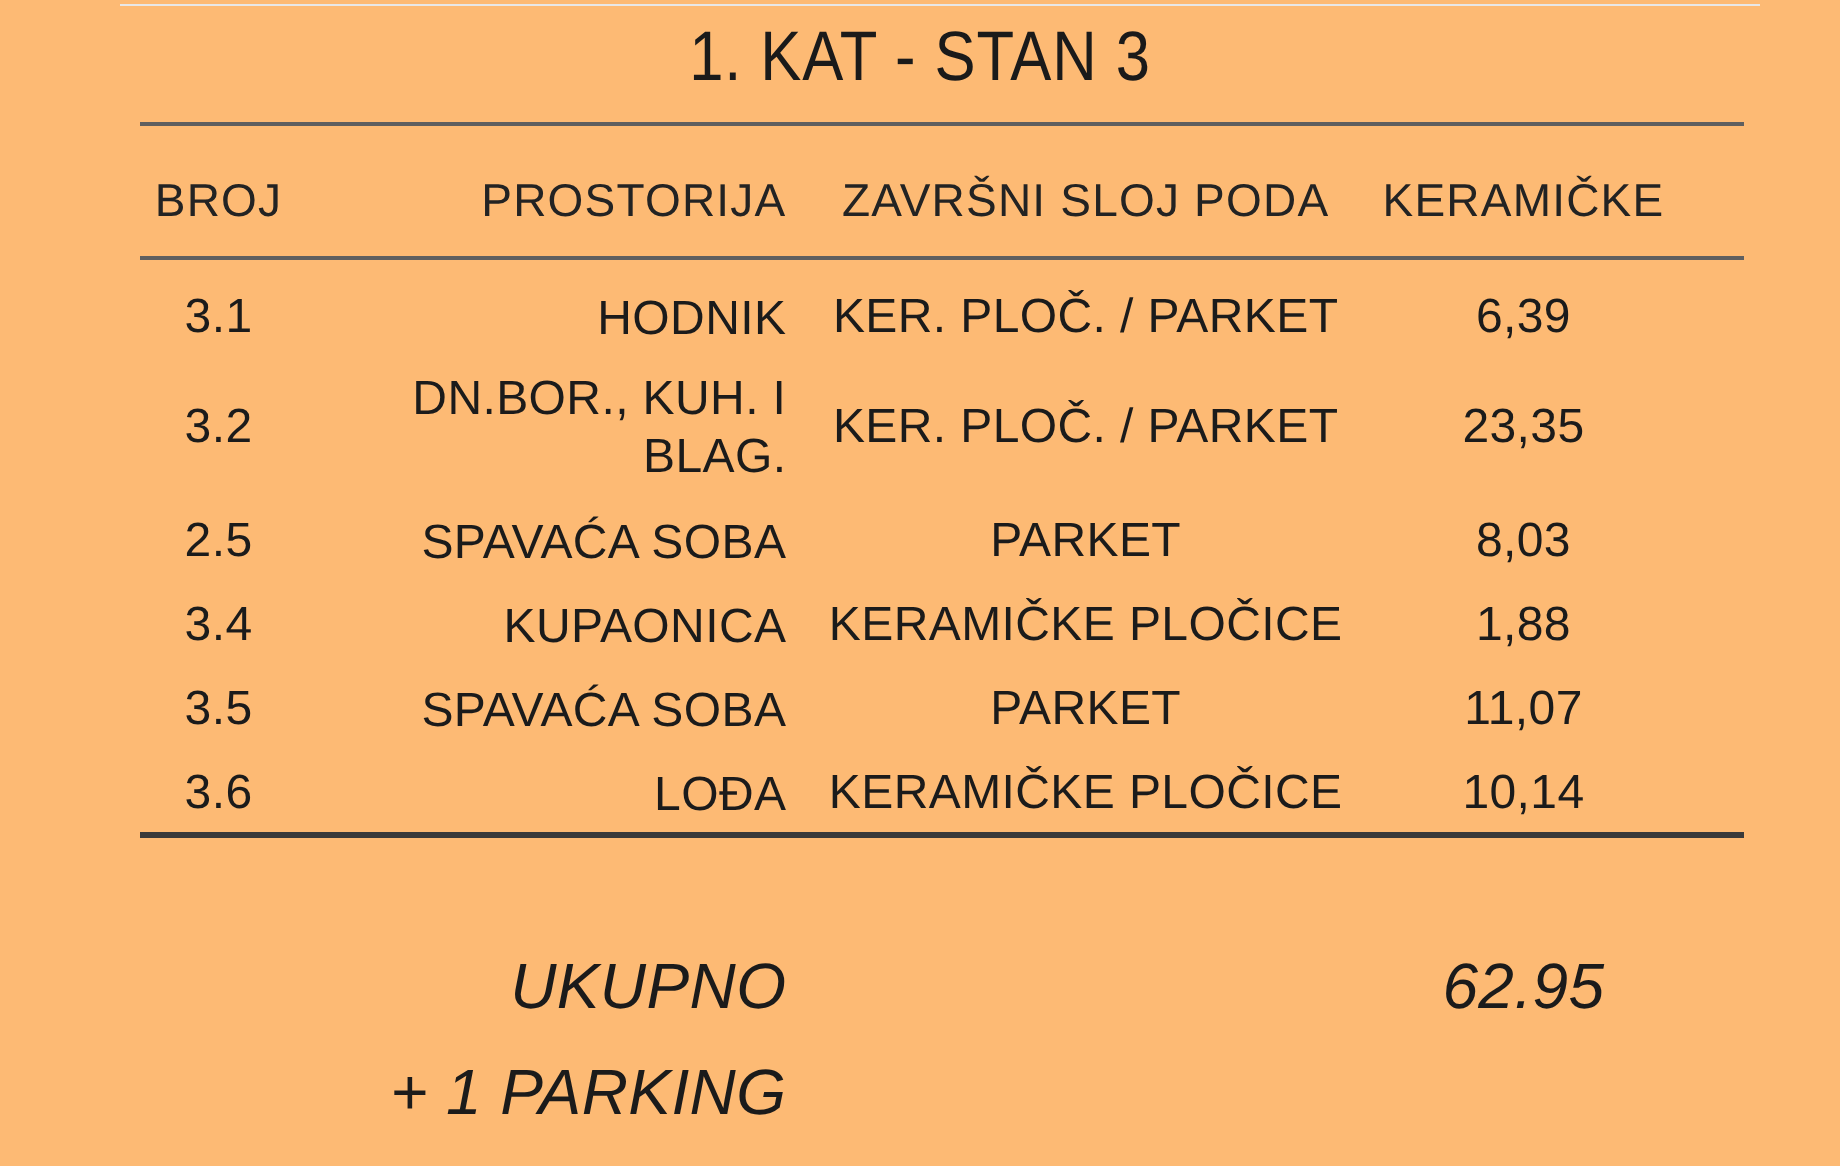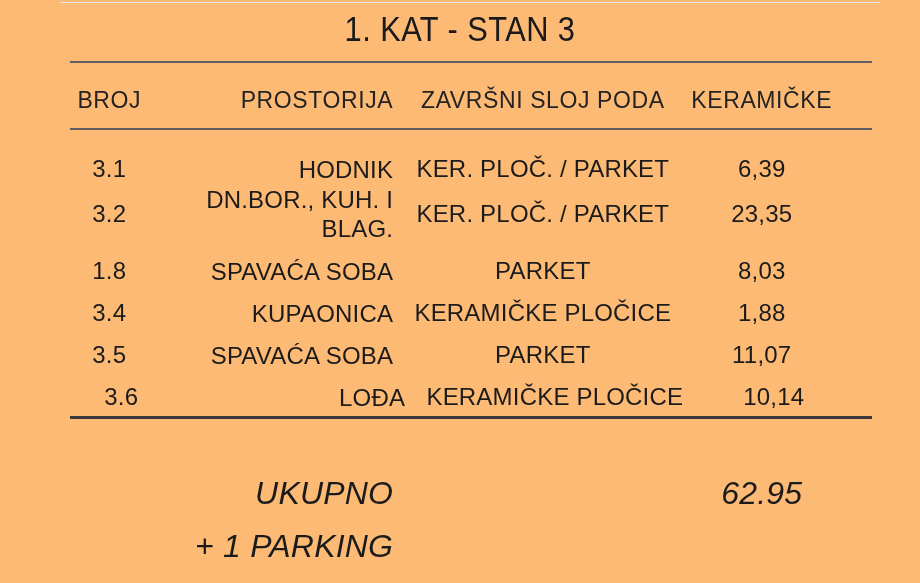--- a/index.html
+++ b/index.html
@@ -113,57 +113,57 @@
   <div class="rule rule-head-bot"></div>
   <div class="rule rule-body-bot"></div>
 
   <div class="row head-row">
     <div class="c-broj"><span class="cell">BROJ</span></div>
     <div class="c-room"><span class="cell">PROSTORIJA</span></div>
     <div class="c-floor"><span class="cell">ZAVRŠNI SLOJ PODA</span></div>
     <div class="c-area"><span class="cell">KERAMIČKE</span></div>
   </div>
 
-  <div class="row data-row" style="top:150px;height:38px;">
+  <div class="row data-row" style="top:140px;height:38px;">
     <div class="c-broj"><span class="cell">3.1</span></div>
     <div class="c-room"><span class="cell">HODNIK</span></div>
     <div class="c-floor"><span class="cell">KER. PLOČ. / PARKET</span></div>
     <div class="c-area"><span class="cell">6,39</span></div>
   </div>
 
   <div class="row data-row" style="top:183px;height:62px;">
     <div class="c-broj"><span class="cell">3.2</span></div>
     <div class="c-room"><span class="cell">DN.BOR., KUH. I
 BLAG.</span></div>
     <div class="c-floor"><span class="cell">KER. PLOČ. / PARKET</span></div>
     <div class="c-area"><span class="cell">23,35</span></div>
   </div>
 
   <div class="row data-row" style="top:252px;height:38px;">
-    <div class="c-broj"><span class="cell">1.8</span></div>
+    <div class="c-broj"><span class="cell">2.5</span></div>
     <div class="c-room"><span class="cell">SPAVAĆA SOBA</span></div>
     <div class="c-floor"><span class="cell">PARKET</span></div>
     <div class="c-area"><span class="cell">8,03</span></div>
   </div>
 
   <div class="row data-row" style="top:294px;height:38px;">
     <div class="c-broj"><span class="cell">3.4</span></div>
     <div class="c-room"><span class="cell">KUPAONICA</span></div>
     <div class="c-floor"><span class="cell">KERAMIČKE PLOČICE</span></div>
     <div class="c-area"><span class="cell">1,88</span></div>
   </div>
 
   <div class="row data-row" style="top:336px;height:38px;">
     <div class="c-broj"><span class="cell">3.5</span></div>
     <div class="c-room"><span class="cell">SPAVAĆA SOBA</span></div>
     <div class="c-floor"><span class="cell">PARKET</span></div>
     <div class="c-area"><span class="cell">11,07</span></div>
   </div>
 
-  <div class="row data-row" style="top:378px;height:38px;padding-left:12px;">
+  <div class="row data-row" style="top:378px;height:38px;">
     <div class="c-broj"><span class="cell">3.6</span></div>
     <div class="c-room"><span class="cell">LOĐA</span></div>
     <div class="c-floor"><span class="cell">KERAMIČKE PLOČICE</span></div>
     <div class="c-area"><span class="cell">10,14</span></div>
   </div>
 
   <div class="row foot-row" style="top:474px;height:38px;">
     <div class="c-broj"></div>
     <div class="c-room"><span class="cell">UKUPNO</span></div>
     <div class="c-floor"></div>

